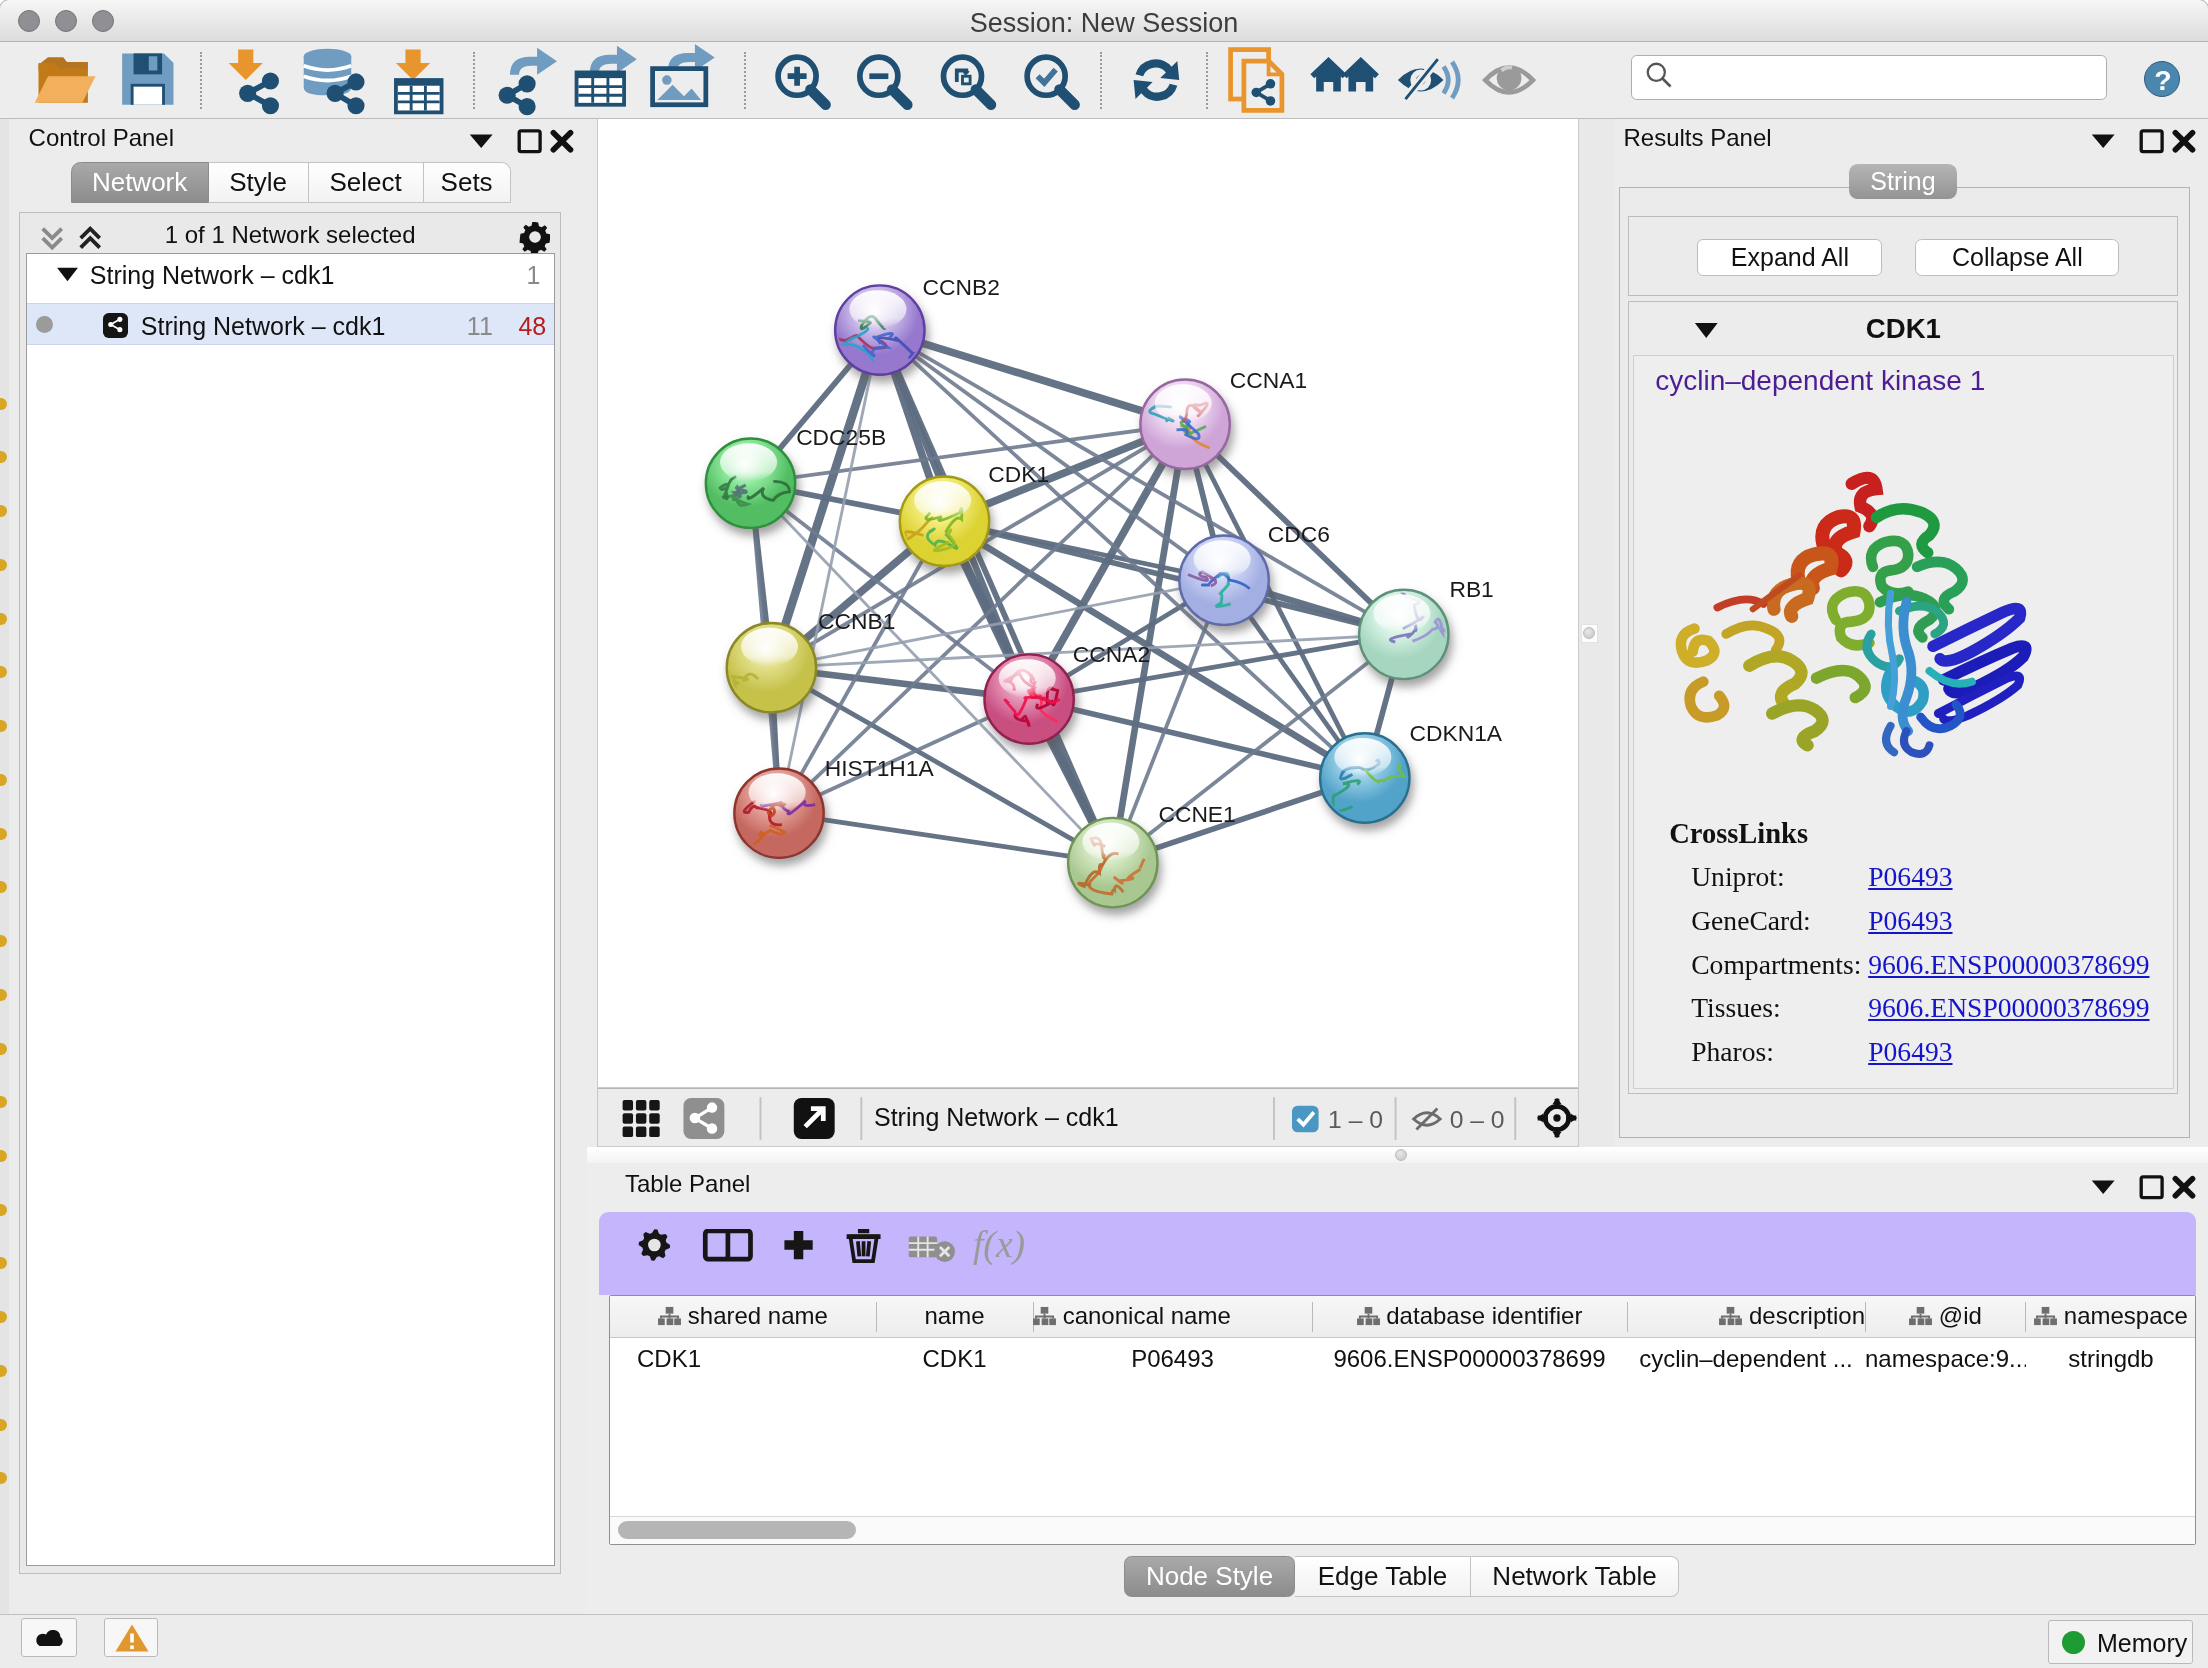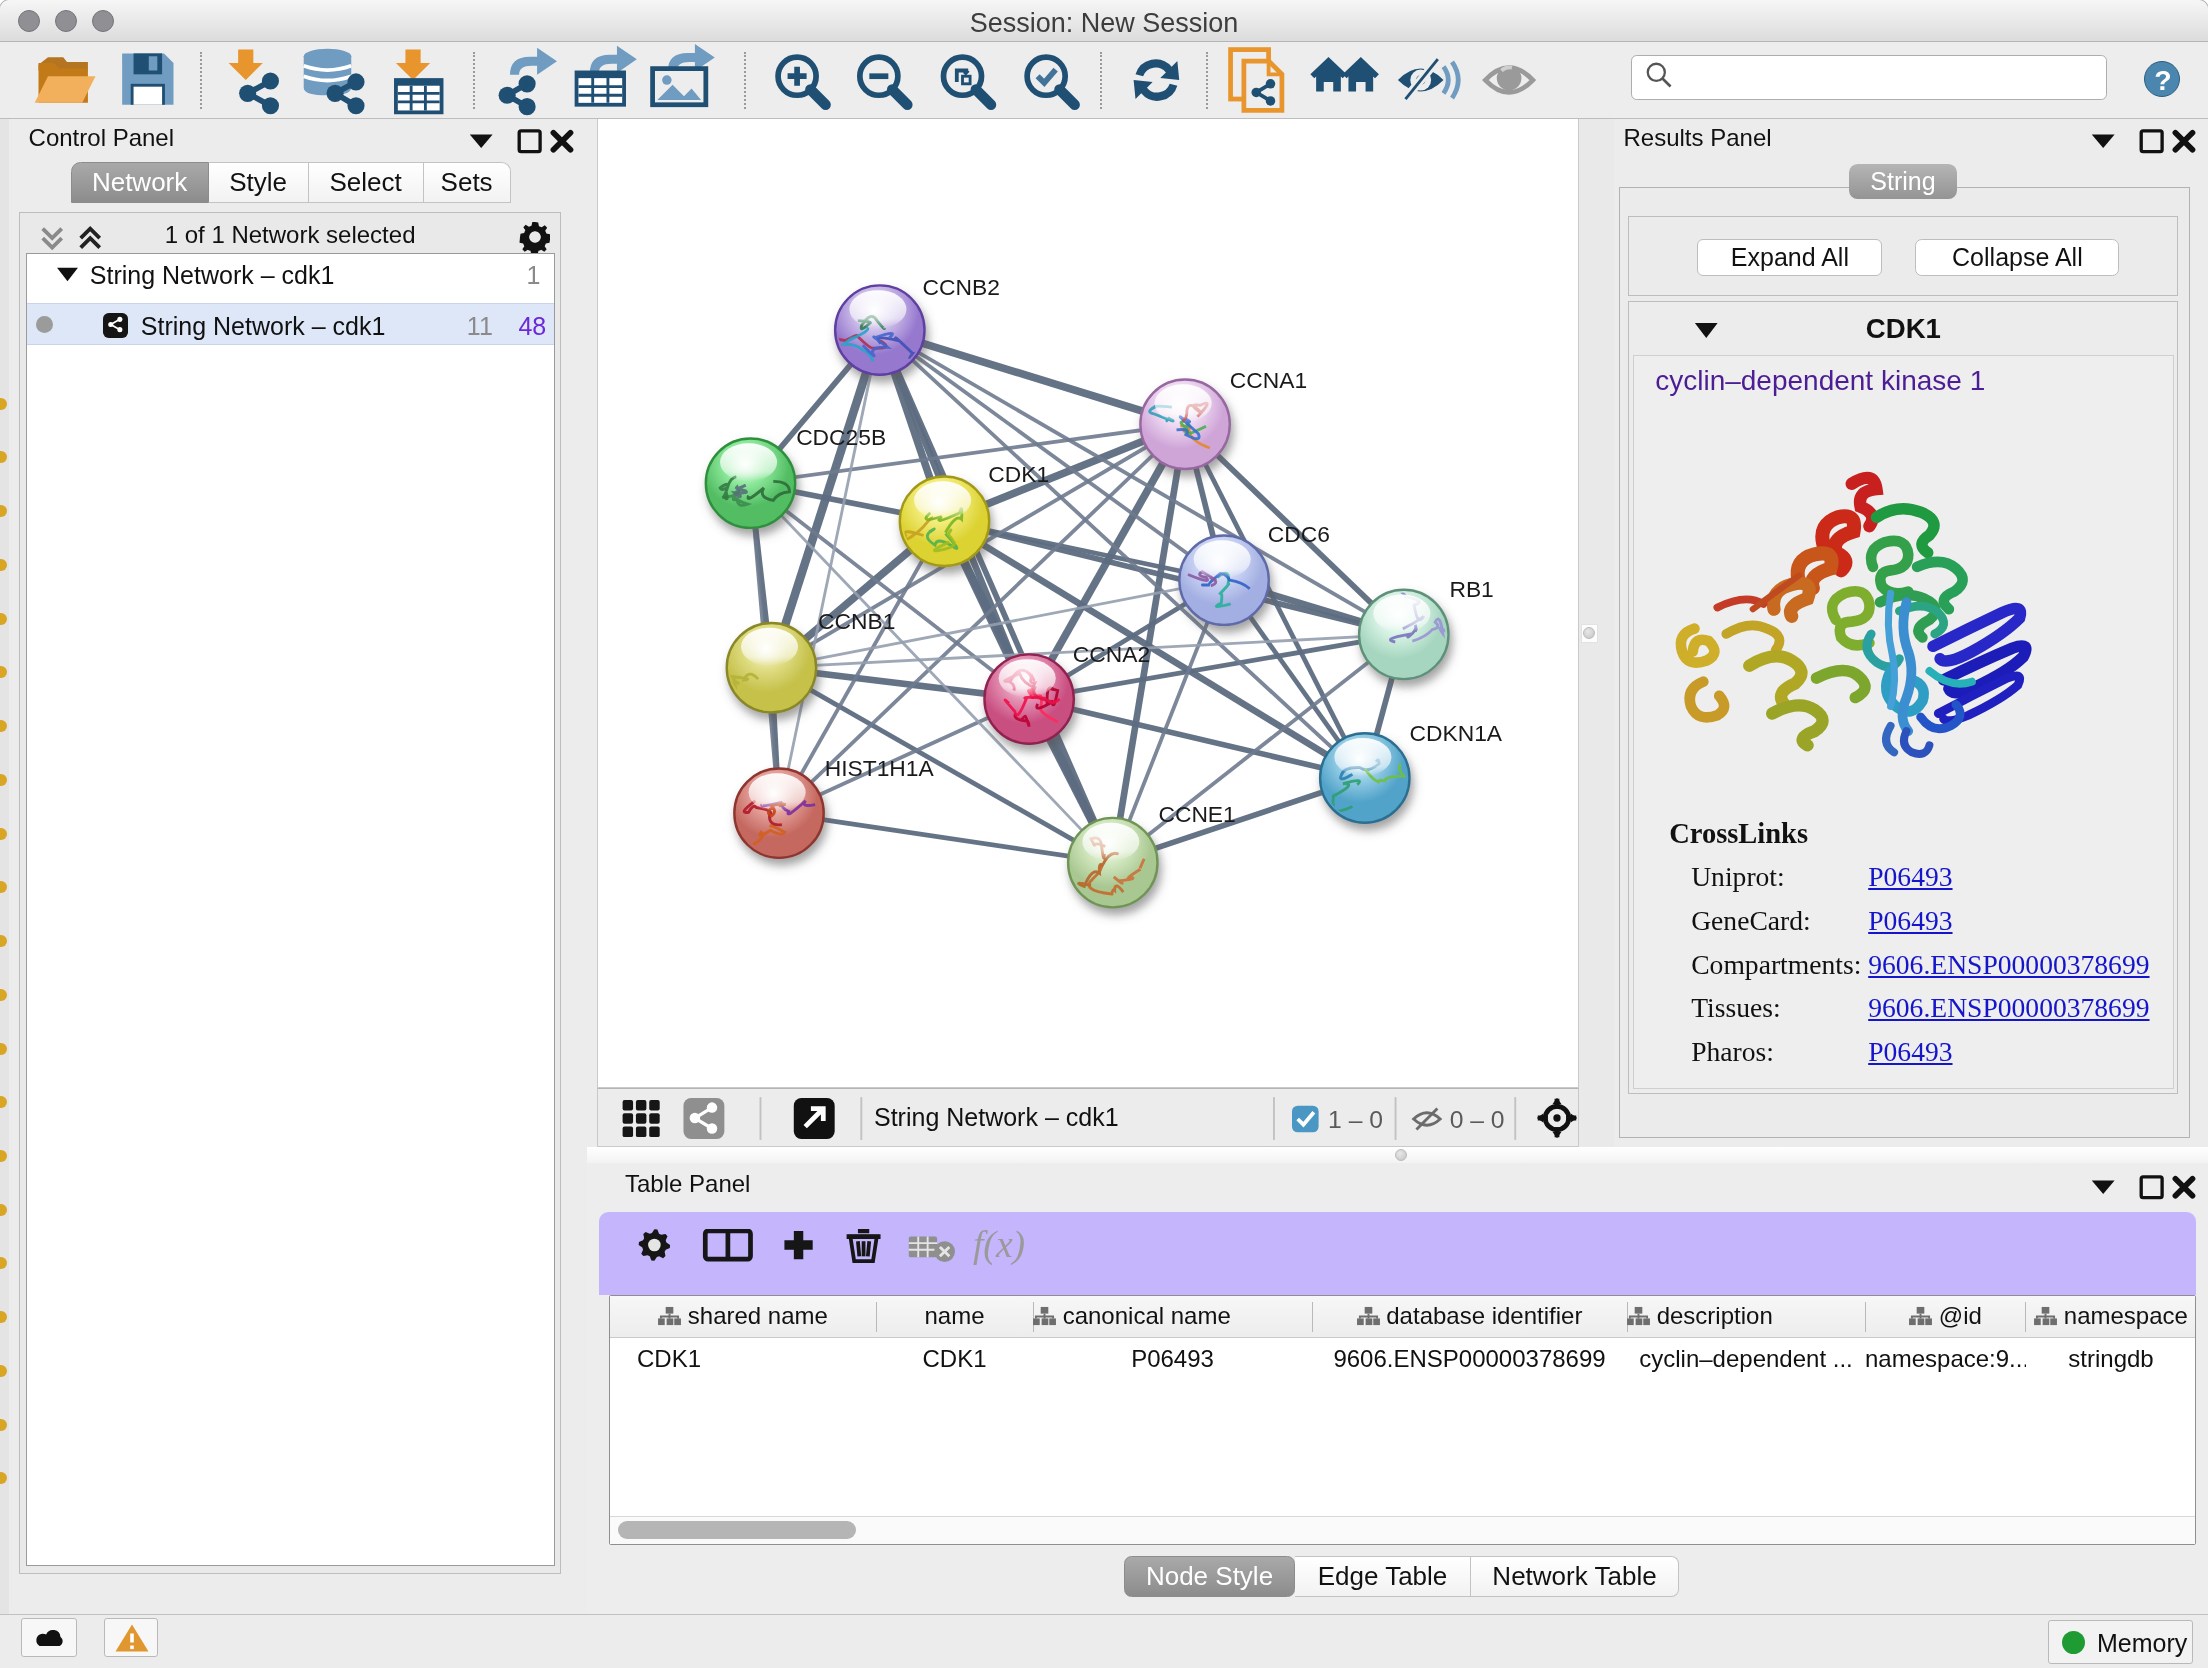--- a/index.html
+++ b/index.html
@@ -288,21 +288,21 @@
           <div style="position:absolute;left:9.5px;top:12.4px;width:17px;height:17px;border-radius:50%;background:#9b9b9b"></div>
           <div style="position:absolute;left:76px;top:8.6px;width:25px;height:25px;border-radius:5.7px;background:#151515"></div>
           <svg style="position:absolute;left:79px;top:11.4px" width="19" height="19" viewBox="0 0 24 24">
             <circle cx="17.5" cy="5.5" r="3.2" fill="#fff"></circle>
               <circle cx="17.5" cy="18.5" r="3.2" fill="#fff"></circle>
               <circle cx="6" cy="12" r="3.2" fill="#fff"></circle>
             <path d="M6 12 L17.5 5.5 M6 12 L17.5 18.5" stroke="#fff" stroke-width="2.2"></path>
           </svg>
           <div style="position:absolute;left:114px;top:7.6px;font-size:25px;color:#111">String Network – cdk1</div>
           <div style="position:absolute;right:61px;top:7.6px;font-size:25px;color:#8a8a8a">11</div>
-          <div style="position:absolute;right:7.6px;top:7.6px;font-size:25px;color:#6d28d9">48</div>
+          <div style="position:absolute;right:7.6px;top:7.6px;font-size:25px;color:#b91c1c">48</div>
         </div>
       </div>
     </div>
   </div>
 
   <div id="netview" class="abs">
     <svg id="netsvg" width="982" height="969" viewBox="628 125 1032 1019">
         <defs>
 <radialGradient id="gB2" cx="0.44" cy="0.28" r="0.80">
 <stop offset="0" stop-color="#ffffff"></stop>
@@ -794,21 +794,21 @@
 <div style="position:absolute;left:702px;top:5.7px;width:1px;height:30px;background:#b9b9b9"></div>
 <div style="position:absolute;left:702px;top:5.7px;width:315px;text-align:center;font-size:24px;color:#111;white-space:nowrap;overflow:hidden"><svg width="23" height="21" viewBox="0 0 24 22" style="vertical-align:-2.9px">
 <rect x="8" y="1" width="8" height="7" fill="#6e6e6e"></rect>
 <rect x="0" y="13" width="7" height="7" fill="#6e6e6e"></rect>
 <rect x="9" y="13" width="7" height="7" fill="#6e6e6e"></rect>
 <rect x="17" y="13" width="7" height="7" fill="#6e6e6e"></rect>
 <path d="M12 8 L12 11 M3 13 L3 11 L21 11 L21 13 M12 11 L12 13" stroke="#6e6e6e" stroke-width="2" fill="none"></path>
 </svg> database identifier</div>
 <div style="position:absolute;left:702px;top:49px;width:315px;text-align:center;font-size:24px;color:#111;white-space:nowrap;overflow:hidden">9606.ENSP00000378699</div>
 <div style="position:absolute;left:1017px;top:5.7px;width:1px;height:30px;background:#b9b9b9"></div>
-<div style="position:absolute;left:1017px;top:5.7px;width:238px;text-align:left;font-size:24px;color:#111;white-space:nowrap;overflow:hidden"><svg width="23" height="21" viewBox="0 0 24 22" style="vertical-align:-2.9px">
+<div style="position:absolute;left:1017px;top:5.7px;width:238px;text-align:right;font-size:24px;color:#111;white-space:nowrap;overflow:hidden"><svg width="23" height="21" viewBox="0 0 24 22" style="vertical-align:-2.9px">
 <rect x="8" y="1" width="8" height="7" fill="#6e6e6e"></rect>
 <rect x="0" y="13" width="7" height="7" fill="#6e6e6e"></rect>
 <rect x="9" y="13" width="7" height="7" fill="#6e6e6e"></rect>
 <rect x="17" y="13" width="7" height="7" fill="#6e6e6e"></rect>
 <path d="M12 8 L12 11 M3 13 L3 11 L21 11 L21 13 M12 11 L12 13" stroke="#6e6e6e" stroke-width="2" fill="none"></path>
 </svg> description</div>
 <div style="position:absolute;left:1017px;top:49px;width:238px;text-align:center;font-size:24px;color:#111;white-space:nowrap;overflow:hidden">cyclin–dependent ...</div>
 <div style="position:absolute;left:1255px;top:5.7px;width:1px;height:30px;background:#b9b9b9"></div>
 <div style="position:absolute;left:1255px;top:5.7px;width:161px;text-align:center;font-size:24px;color:#111;white-space:nowrap;overflow:hidden"><svg width="23" height="21" viewBox="0 0 24 22" style="vertical-align:-2.9px">
 <rect x="8" y="1" width="8" height="7" fill="#6e6e6e"></rect>

